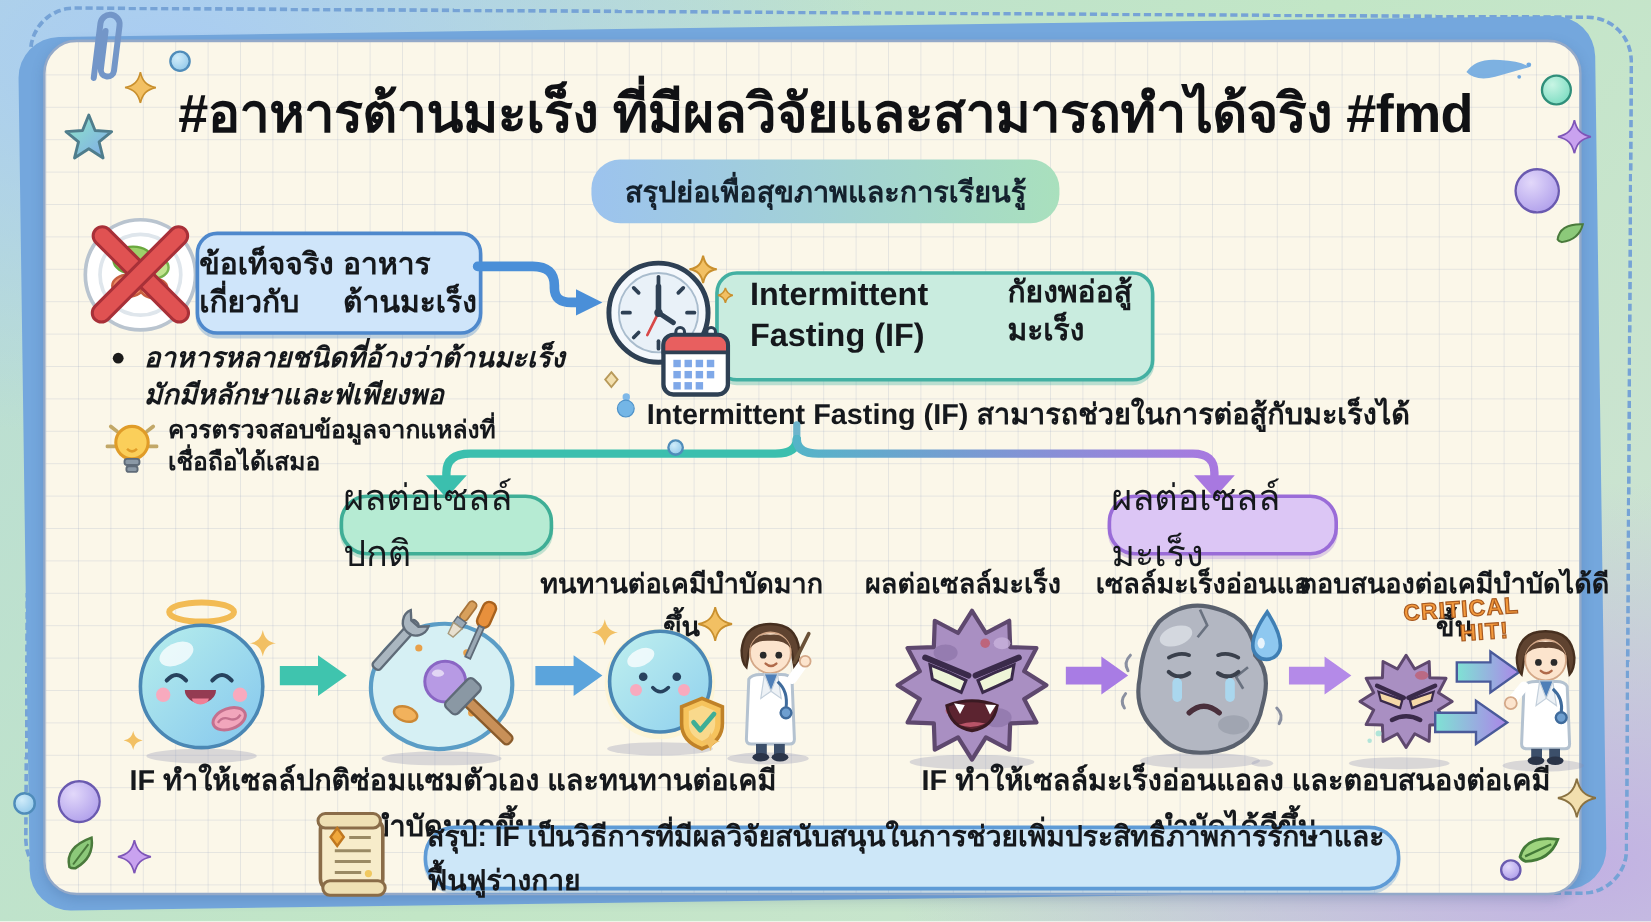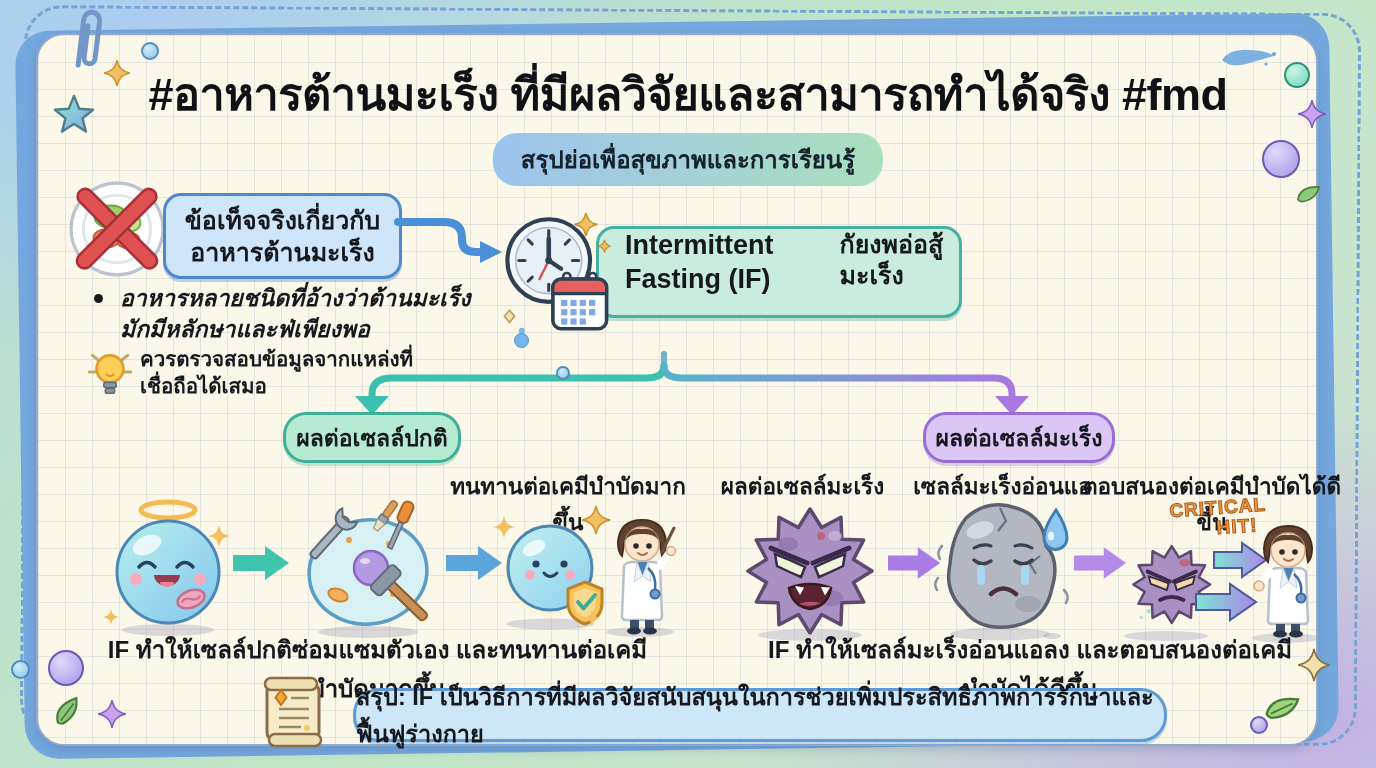--- a/index.html
+++ b/index.html
@@ -41,41 +41,41 @@
   }
   .subtitle-badge{
     left:50%;top:133px;transform:translateX(-50%);
     padding:7px 28px;border-radius:24px;
     background:linear-gradient(90deg,#9cc3ee,#a9e0bd);
     font-size:24px;font-weight:800;color:#14212d;white-space:nowrap;
   }
   .fact-card{
     left:163px;top:193px;width:233px;height:80px;
     background:#cfe5fa;border:3px solid #4e88cc;border-radius:18px;
-    display:flex;flex-direction:column;justify-content:center;align-items:center;
+    display:flex;flex-direction:row;justify-content:flex-end;align-items:center;
     font-size:25px;font-weight:800;line-height:1.3;
     box-shadow:0 3px 0 rgba(74,134,200,.35);
   }
   .if-card{
     left:596px;top:226px;width:334px;height:86px;
     background:#c9ecdf;border:3.5px solid #43b0a2;border-radius:18px;
     display:flex;flex-direction:row;justify-content:center;
     padding-left:26px;line-height:1.25;
     box-shadow:0 3px 0 rgba(67,176,162,.35);
   }
   .if-card .l1{font-size:27px;font-weight:800;}
   .if-card .l2{font-size:25px;font-weight:800;}
   .bullet-dot{width:9px;height:9px;border-radius:50%;background:#1a1a1a;}
   .blue-dot{width:13px;height:13px;border-radius:50%;background:#74b6e6;border:1px solid #4f93c9;}
   .body-text{font-size:23px;font-weight:700;line-height:1.35;}
   .tip-text{font-size:20.5px;font-weight:700;line-height:1.3;}
   .if-bullet-text{font-size:24px;font-weight:800;}
   .branch-badge{
     height:45px;border-radius:23px;display:flex;align-items:center;justify-content:center;
-    font-size:23px;font-weight:700;
+    font-size:30px;font-weight:400;
   }
   .badge-normal{left:283px;top:412px;width:172px;background:#b6ebd3;border:3px solid #3fae96;box-shadow:0 3px 0 rgba(63,174,150,.3);}
   .badge-cancer{left:923px;top:412px;width:186px;background:#dcc6f5;border:3px solid #9a6cd8;box-shadow:0 3px 0 rgba(154,108,216,.3);}
   .step-label{top:468px;text-align:center;font-size:22.5px;font-weight:800;}
   .caption{top:630px;text-align:center;font-size:24px;font-weight:800;}
   .summary-bar{
     left:332px;top:688px;width:808px;height:48px;
     background:#cde7f8;border:3px solid #5e9bd6;border-radius:26px;
     display:flex;align-items:center;justify-content:center;
     font-size:23.5px;font-weight:800;
@@ -227,20 +227,21 @@
         <rect x="76" y="95" width="6" height="6"></rect>
         <rect x="85" y="95" width="6" height="6"></rect>
       <rect x="58" y="104" width="6" height="6"></rect>
         <rect x="67" y="104" width="6" height="6"></rect>
         <rect x="76" y="104" width="6" height="6"></rect>
     </g>
     <path d="M8 96 l5 6 -5 6 -5 -6 z" fill="#f2dfae" stroke="#b89a5a" stroke-width="1.5"></path>
     <circle cx="20" cy="116" r="3" fill="#7fb8e8"></circle>
   </svg>
   <div class="abs blue-dot" style="left:514px;top:333px;"></div>
+  <div class="abs if-bullet-text" style="left:539px;top:325px;">Intermittent Fasting (IF) สามารถช่วยในการต่อสู้กับมะเร็งได้</div>
 
   <svg class="abs" style="left:0;top:350px;" width="1376" height="72" viewBox="0 0 1376 72">
     <defs>
       <linearGradient id="gradBR" x1="0" y1="0" x2="1" y2="0">
         <stop offset="0" stop-color="#55b4c8"></stop>
           <stop offset="1" stop-color="#a878e0"></stop>
       </linearGradient>
     </defs>
     <path d="M664 4 V16" stroke="#6cb4cc" stroke-width="6" stroke-linecap="round" fill="none"></path>
     <path d="M664 16 Q664 28 646 28 H392 Q372 28 372 44 V46" fill="none" stroke="#3bbfae" stroke-width="7" stroke-linecap="round"></path>

